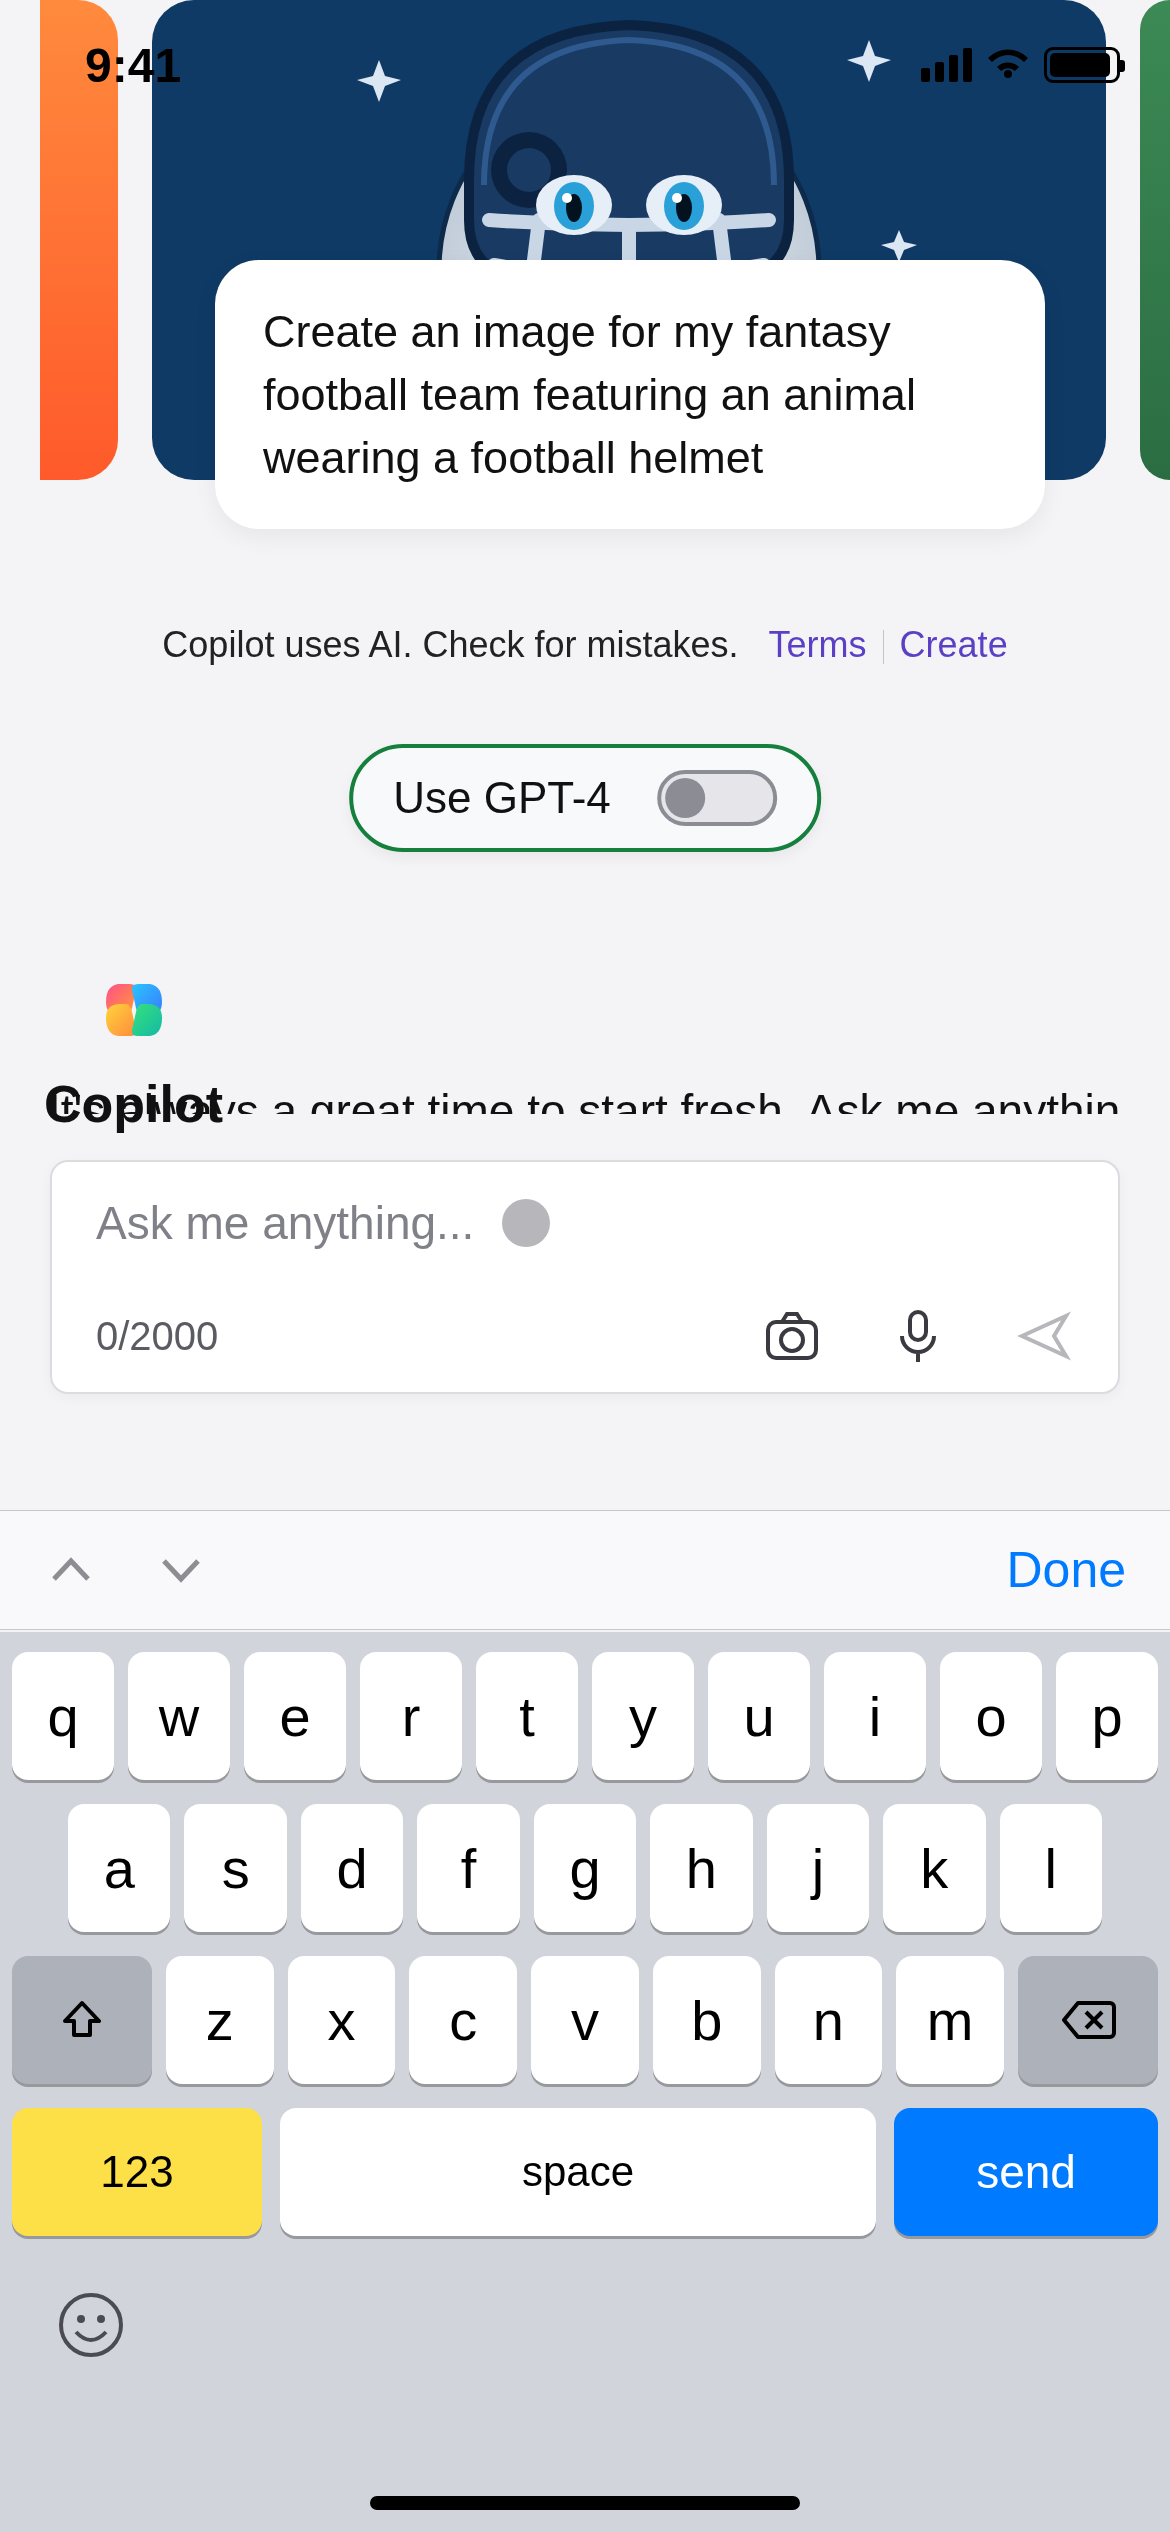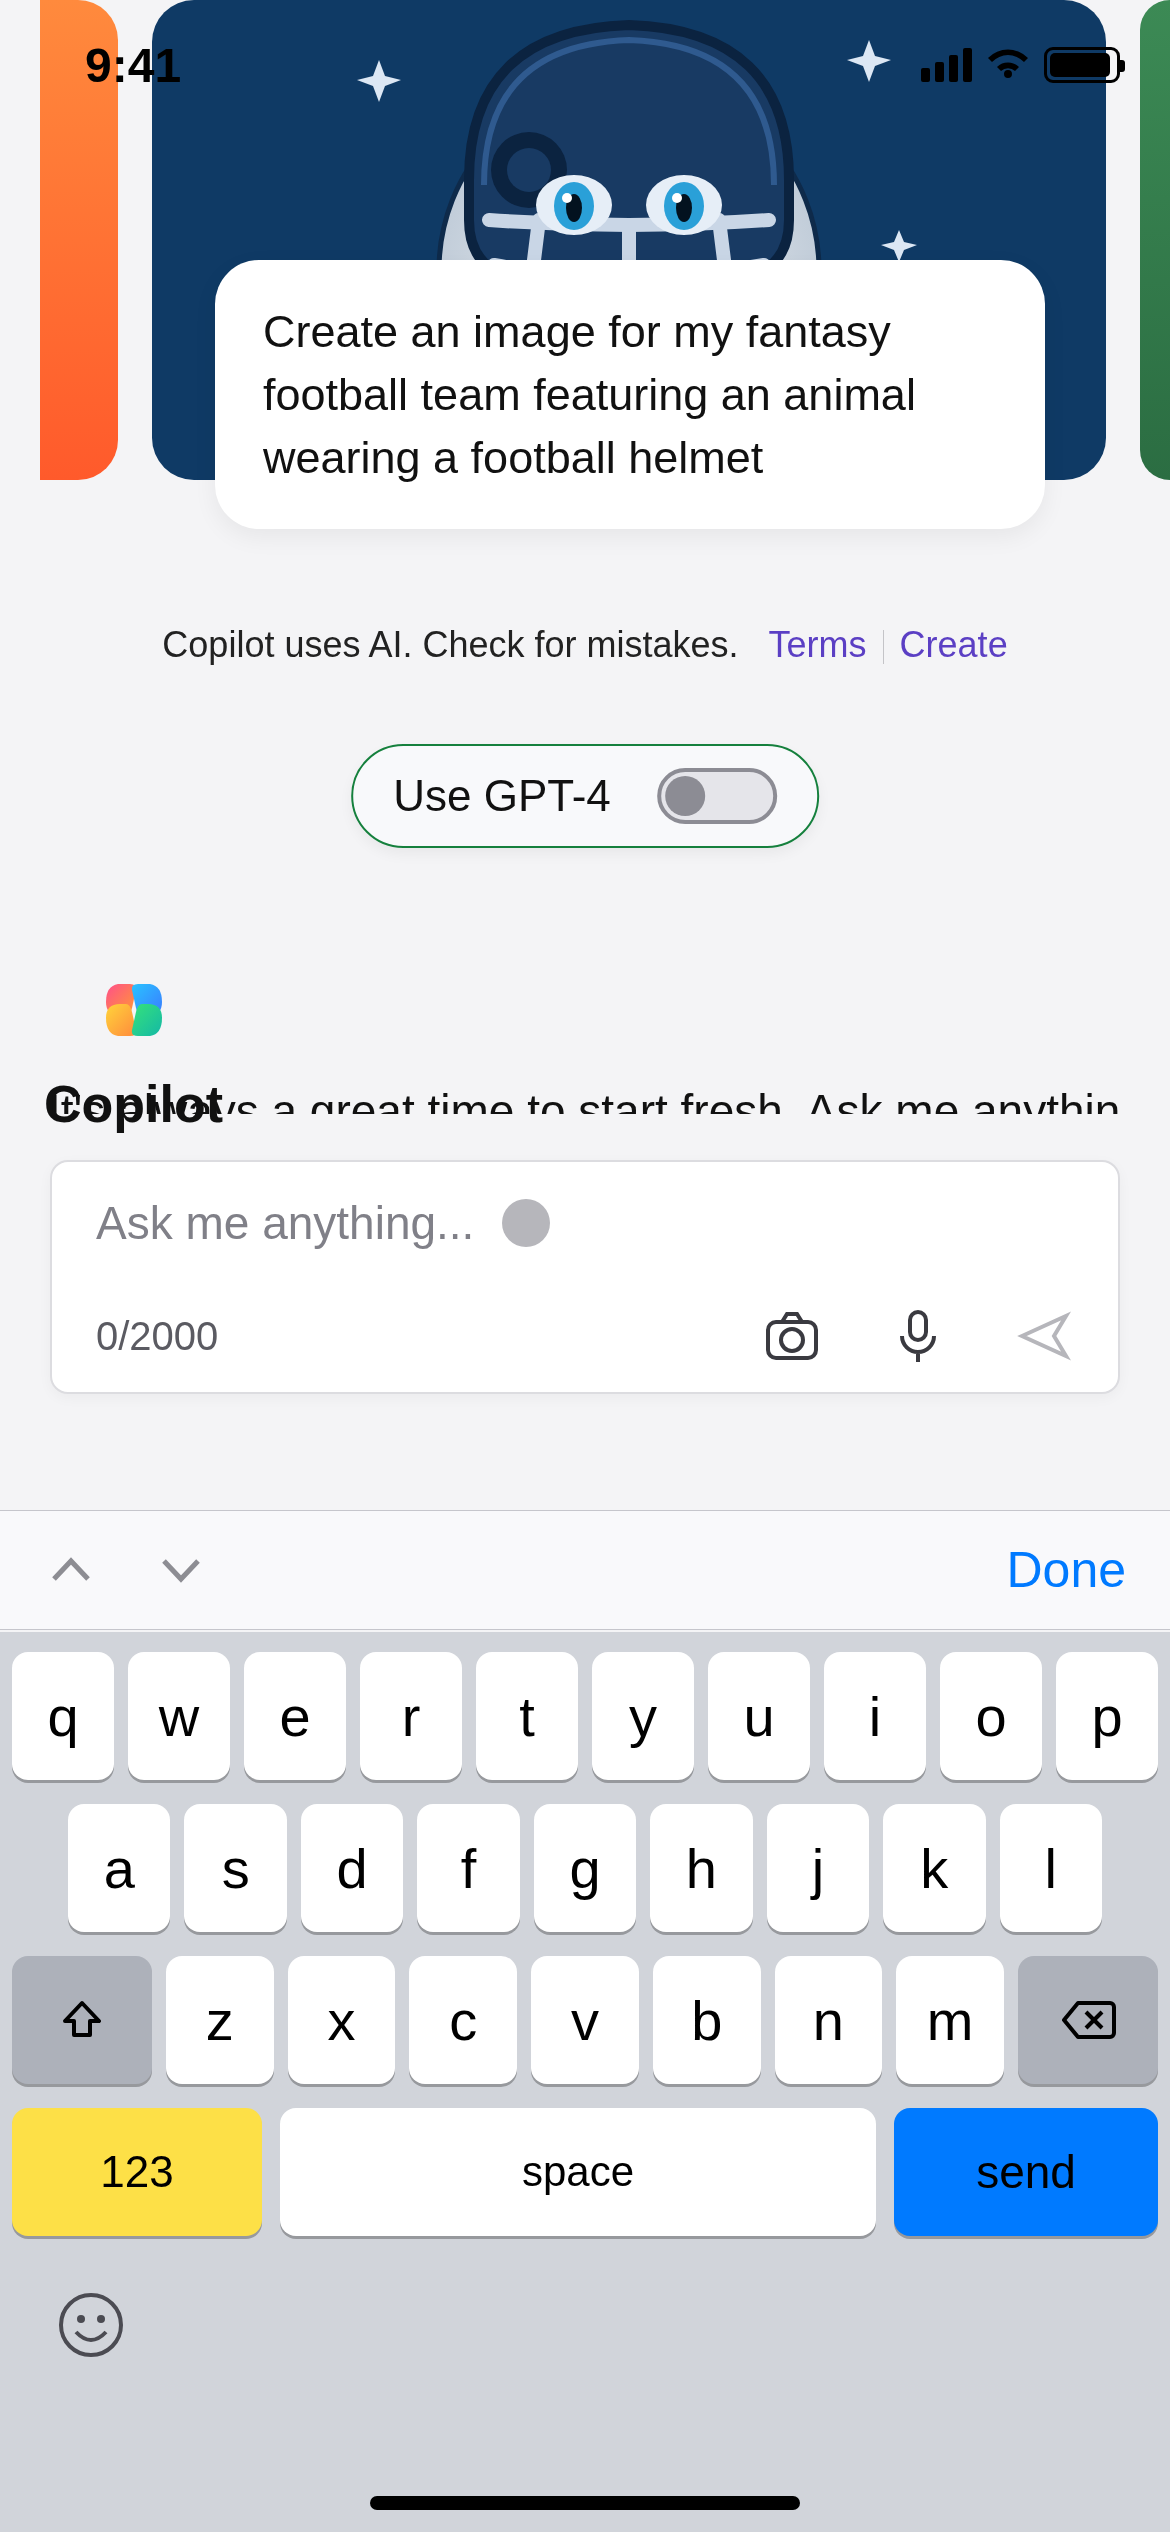--- a/index.html
+++ b/index.html
@@ -28,21 +28,21 @@
   .cat-art { position: absolute; left: 50%; transform: translateX(-50%); top: -30px; width: 620px; height: 520px; }
   .cat-art svg { width: 100%; height: 100%; }
   .prompt-bubble { position: absolute; left: 215px; top: 260px; width: 830px; background: #fff; border-radius: 44px; padding: 40px 48px; font-size: 45px; line-height: 1.4; color: #111; box-shadow: 0 8px 24px rgba(0,0,0,.06); z-index: 40; }
 
   
   .disclaimer-row { position: absolute; top: 624px; left: 0; right: 0; text-align: center; font-size: 36px; color: #222; }
   .disclaimer-row a { color: #5b3fc4; text-decoration: none; }
   .disclaimer-row .sep { display:inline-block; width:1px; height:34px; background:#c4c4c8; vertical-align:middle; margin:0 16px; }
 
   
-  .gpt-pill { position: absolute; top: 744px; left: 50%; transform: translateX(-50%); border: 2px solid #15803d; border-radius: 64px; padding: 22px 40px; display: flex; align-items: center; gap: 46px; background: #f8f9fb; box-shadow: 0 6px 14px rgba(0,0,0,.05); }
+  .gpt-pill { position: absolute; top: 744px; left: 50%; transform: translateX(-50%); border: 4px solid #15803d; border-radius: 64px; padding: 22px 40px; display: flex; align-items: center; gap: 46px; background: #f8f9fb; box-shadow: 0 6px 14px rgba(0,0,0,.05); }
   .gpt-pill .label { font-size: 44px; color: #111; }
   .toggle { width: 120px; height: 56px; border-radius: 40px; border: 4px solid #8c8c94; background: #e5e5ea; position: relative; }
   .toggle .knob { position: absolute; left: 4px; top: 4px; width: 40px; height: 40px; border-radius: 50%; background: #8c8c94; }
 
   
   .copilot-row { position: absolute; top: 976px; left: 44px; display: flex; align-items: center; gap: 30px; flex-direction: column; }
   .copilot-logo { width: 68px; height: 68px; }
   .copilot-logo svg { width: 100%; height: 100%; }
   .copilot-name { font-size: 52px; font-weight: 700; color: #111; }
 
@@ -72,21 +72,21 @@
   .kb-rows { padding: 0 12px; }
   .kb-row { display:flex; gap: 14px; margin-bottom: 24px; justify-content:center; }
   .key { flex:1; min-width:0; height: 128px; background:#fff; border-radius: 16px; box-shadow: 0 3px 0 rgba(0,0,0,.28); display:flex; align-items:center; justify-content:center; font-size: 56px; color:#000; }
   .kb-row.middle { padding: 0 56px; }
   .key.func { background:#adb1ba; }
   .key.shift, .key.backspace { flex: 0 0 140px; }
   .kb-row.bottom {}
   .kb-row.final { gap: 18px;}
   .key.num { flex: 0 0 250px; font-size: 44px; background:#fde047;}
   .key.space { flex:1; font-size:42px; }
-  .key.send { flex: 0 0 264px; font-size:46px; background:#007aff; color:#000000; }
+  .key.send { flex: 0 0 264px; font-size:46px; background:#007aff; color:#ffffff; }
   .kb-bottom-bar { display:flex; align-items:center; justify-content:space-between; padding: 28px 54px 0; }
   .emoji-icon { width:74px; height:74px; color:#4b4b52; }
   .emoji-icon svg{width:100%;height:100%;}
   .home-indicator { position:absolute; bottom: 22px; left:50%; transform:translateX(-50%); width: 430px; height: 14px; border-radius: 10px; background:#000; }
 </style>
 </head>
 <body>
 
 <div class="screen">
 

